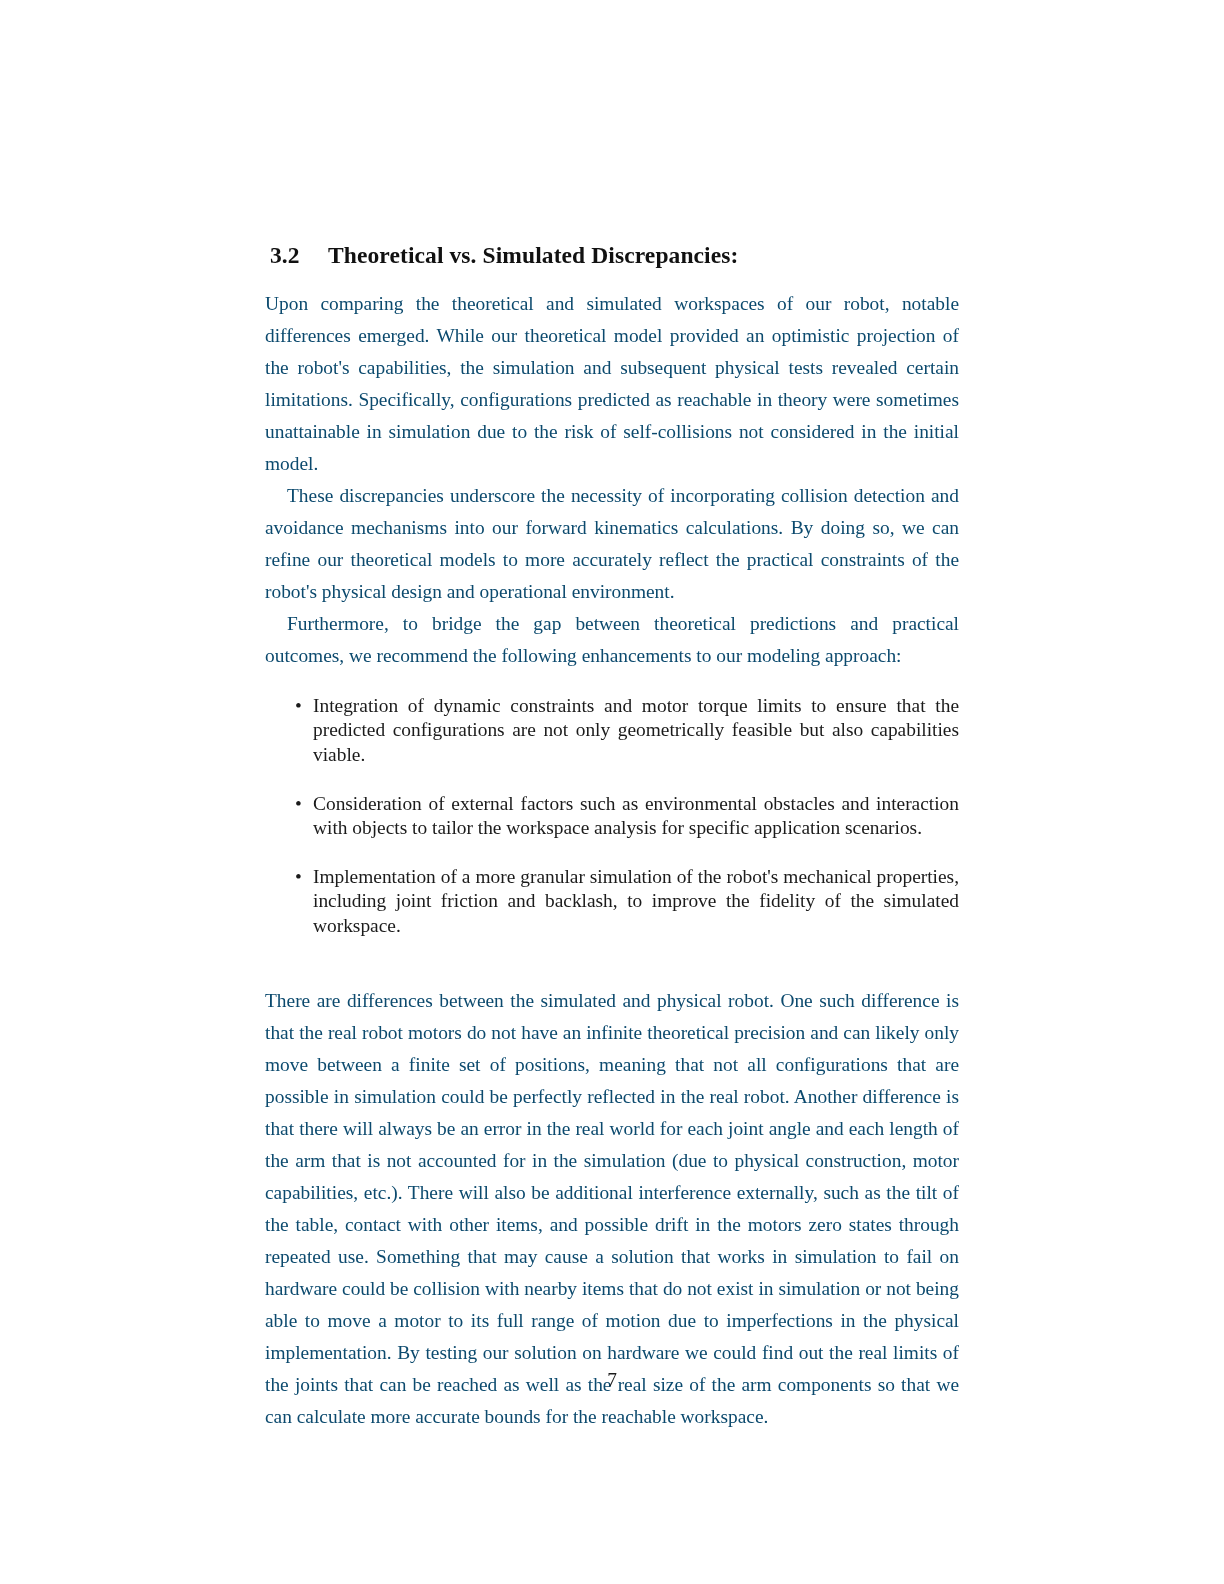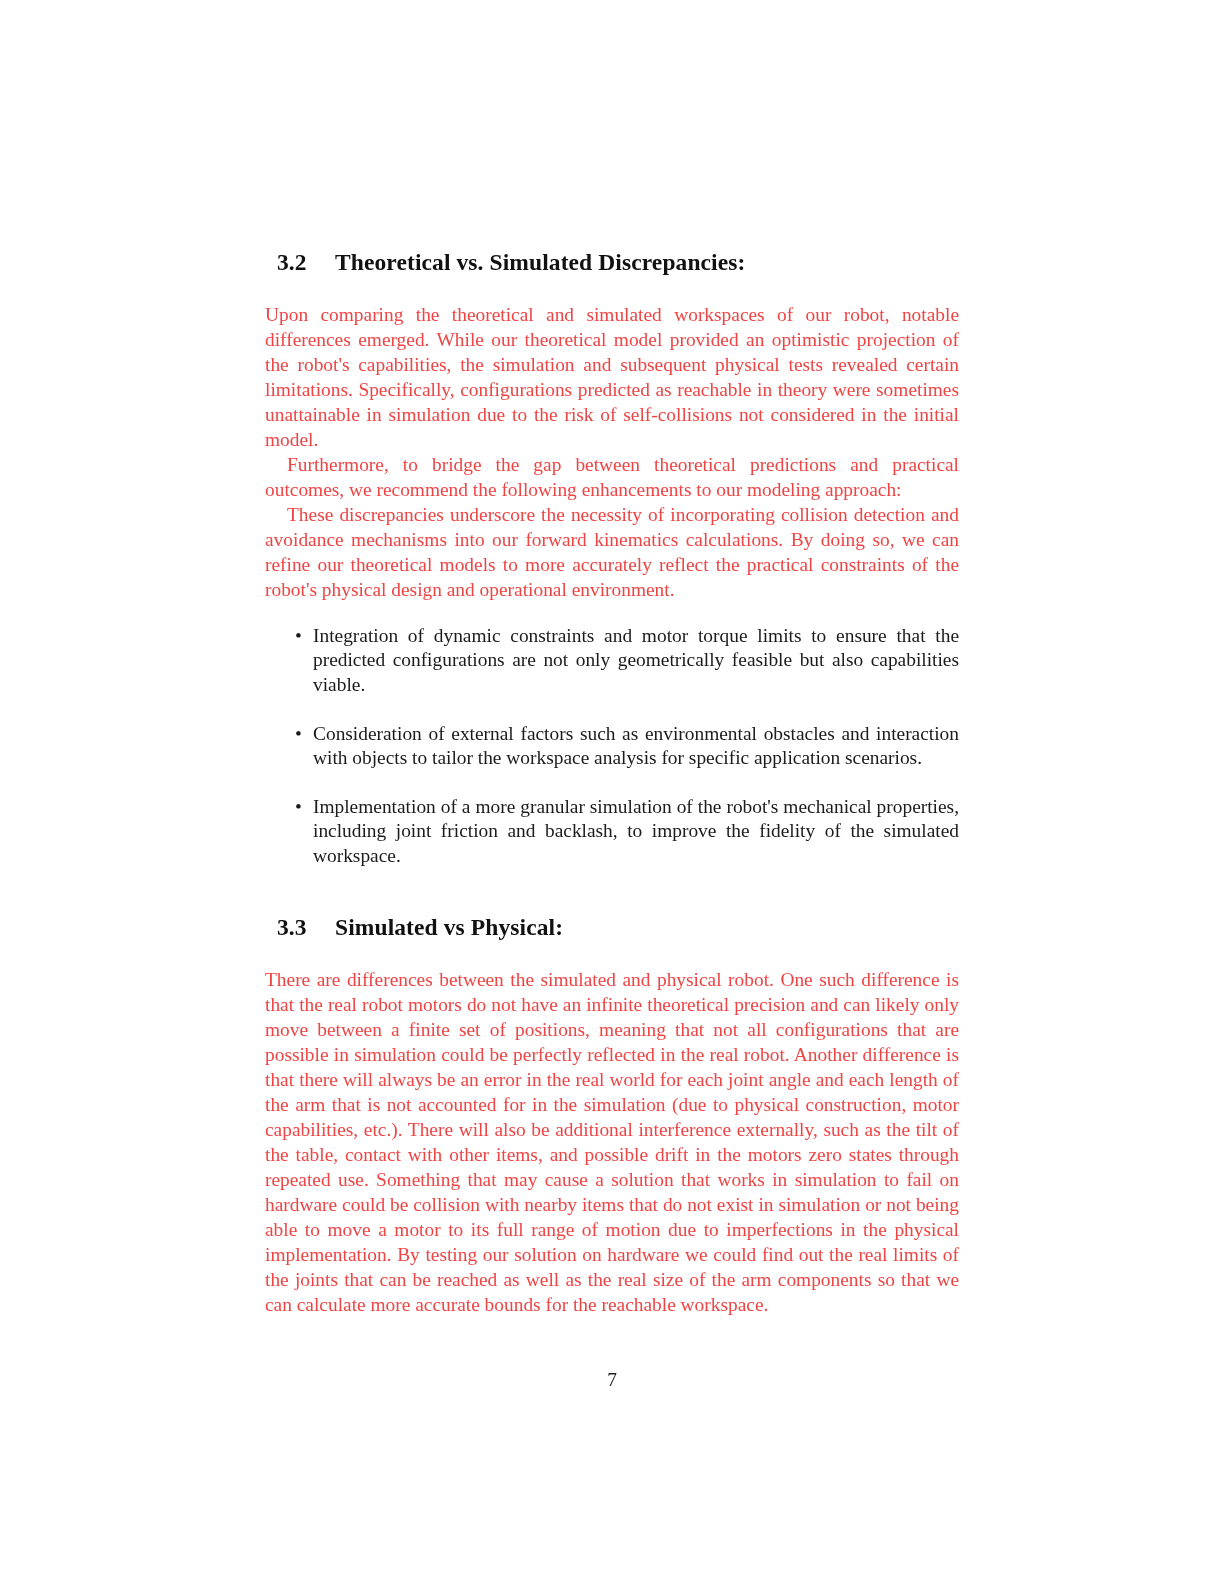--- a/index.html
+++ b/index.html
@@ -31,39 +31,39 @@
     position: absolute;
     left: 265px;
     top: 236px;
     width: 694px;
   }
 
   h2.section-heading {
     font-size: 23.5px;
     font-weight: bold;
     line-height: 1.2;
-    margin: 12px;
+    margin: 5px;
     padding: 0;
     letter-spacing: 0.1px;
     color: #111111;
     white-space: pre;
   }
   .sec-num {
     display: inline-block;
     width: 58px;
   }
 
   p.body-par {
     font-size: 19.4px;
-    line-height: 25px;
+    line-height: 32px;
     text-align: justify;
     text-justify: inter-word;
     margin: 0;
     padding: 0;
-    color: #ef4444;
+    color: #0c4a6e;
     hyphens: none;
   }
   p.body-par.first { text-indent: 0; }
   p.body-par.indent { text-indent: 22px; }
   .gap-before-heading { height: 33px; }
   .gap-heading-to-text { height: 14px; }
 
   ul.bullets {
     list-style: none;
     margin: 0;
@@ -106,41 +106,40 @@
 
 <div id="page">
 
   <div class="content">
 
     <h2 class="section-heading"><span class="sec-num">3.2</span><span>Theoretical vs. Simulated Discrepancies:</span></h2>
 
     <div class="gap-heading-to-text"></div>
 
     <p class="body-par first">Upon comparing the theoretical and simulated workspaces of our robot, notable differences emerged. While our theoretical model provided an optimistic projection of the robot's capabilities, the simulation and subsequent physical tests revealed certain limitations. Specifically, configurations predicted as reachable in theory were sometimes unattainable in simulation due to the risk of self-collisions not considered in the initial model.</p>
+    <p class="body-par indent">These discrepancies underscore the necessity of incorporating collision detection and avoidance mechanisms into our forward kinematics calculations. By doing so, we can refine our theoretical models to more accurately reflect the practical constraints of the robot's physical design and operational environment.</p>
     <p class="body-par indent">Furthermore, to bridge the gap between theoretical predictions and practical outcomes, we recommend the following enhancements to our modeling approach:</p>
-    <p class="body-par indent">These discrepancies underscore the necessity of incorporating collision detection and avoidance mechanisms into our forward kinematics calculations. By doing so, we can refine our theoretical models to more accurately reflect the practical constraints of the robot's physical design and operational environment.</p>
 
     <ul class="bullets">
       <li>
         <span class="dot">•</span>
         <span class="txt">Integration of dynamic constraints and motor torque limits to ensure that the predicted configurations are not only geometrically feasible but also capabilities viable.</span>
       </li>
       <li>
         <span class="dot">•</span>
         <span class="txt">Consideration of external factors such as environmental obstacles and interaction with objects to tailor the workspace analysis for specific application scenarios.</span>
       </li>
       <li>
         <span class="dot">•</span>
         <span class="txt">Implementation of a more granular simulation of the robot's mechanical properties, including joint friction and backlash, to improve the fidelity of the simulated workspace.</span>
       </li>
     </ul>
 
     <div class="gap-before-heading"></div>
 
-    <h2 class="section-heading"><span class="sec-num">3.3</span><span>Simulated vs Physical:</span></h2>
 
     <div class="gap-heading-to-text"></div>
 
     <p class="body-par first">There are differences between the simulated and physical robot. One such difference is that the real robot motors do not have an infinite theoretical precision and can likely only move between a finite set of positions, meaning that not all configurations that are possible in simulation could be perfectly reflected in the real robot. Another difference is that there will always be an error in the real world for each joint angle and each length of the arm that is not accounted for in the simulation (due to physical construction, motor capabilities, etc.). There will also be additional interference externally, such as the tilt of the table, contact with other items, and possible drift in the motors zero states through repeated use. Something that may cause a solution that works in simulation to fail on hardware could be collision with nearby items that do not exist in simulation or not being able to move a motor to its full range of motion due to imperfections in the physical implementation. By testing our solution on hardware we could find out the real limits of the joints that can be reached as well as the real size of the arm components so that we can calculate more accurate bounds for the reachable workspace.</p>
 
   </div>
 
   <div class="page-number">7</div>
 
 </div>

